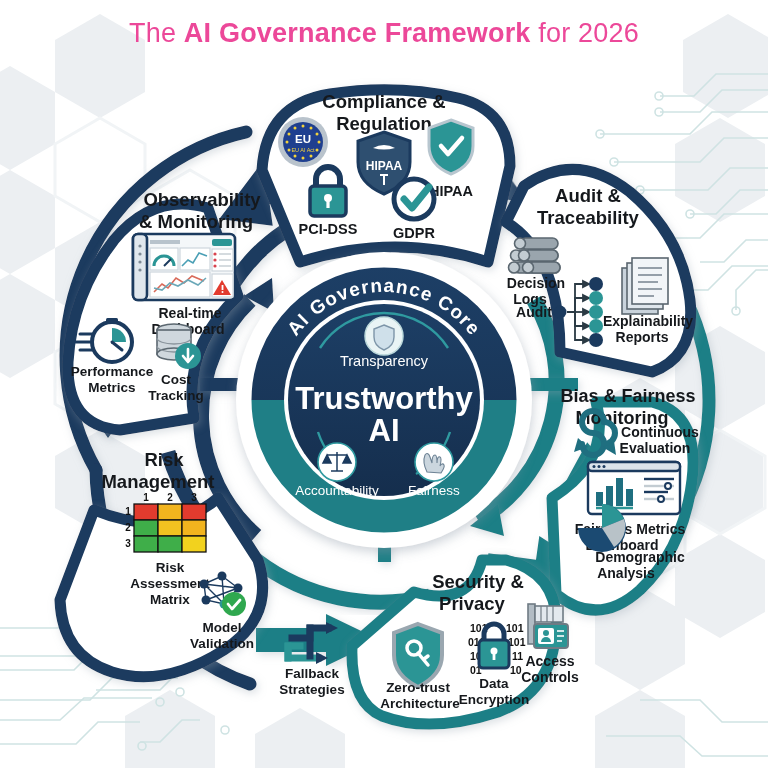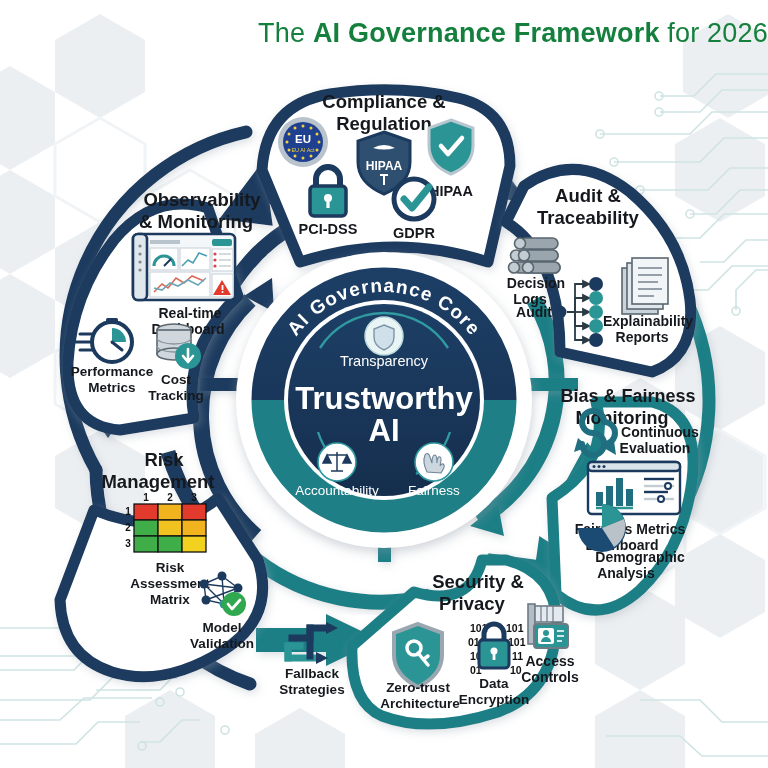--- a/index.html
+++ b/index.html
@@ -1,19 +1,19 @@
 <!DOCTYPE html>
 <html><head>
 <meta charset="utf-8">
 <style>
   html,body{margin:0;padding:0;background:#fff;}
   body{width:768px;height:768px;overflow:hidden;font-family:"Liberation Sans",sans-serif;}
   #stage{position:relative;width:768px;height:768px;background:#ffffff;overflow:hidden;}
   svg.layer{position:absolute;left:0;top:0;width:768px;height:768px;}
-  .ttl{position:absolute;left:0;top:18px;width:768px;text-align:right;font-size:27px;color:#15803d;letter-spacing:.2px;}
+  .ttl{position:absolute;left:0;top:18px;width:768px;text-align:center;font-size:27px;color:#ec4899;letter-spacing:.2px;}
   .ttl b{font-weight:bold;}
   .ttl span.lt{font-weight:400;}
 </style>
 </head>
 <body>
 
 <div id="stage">
 
   <svg class="layer" viewBox="0 0 768 768">
     <defs>

